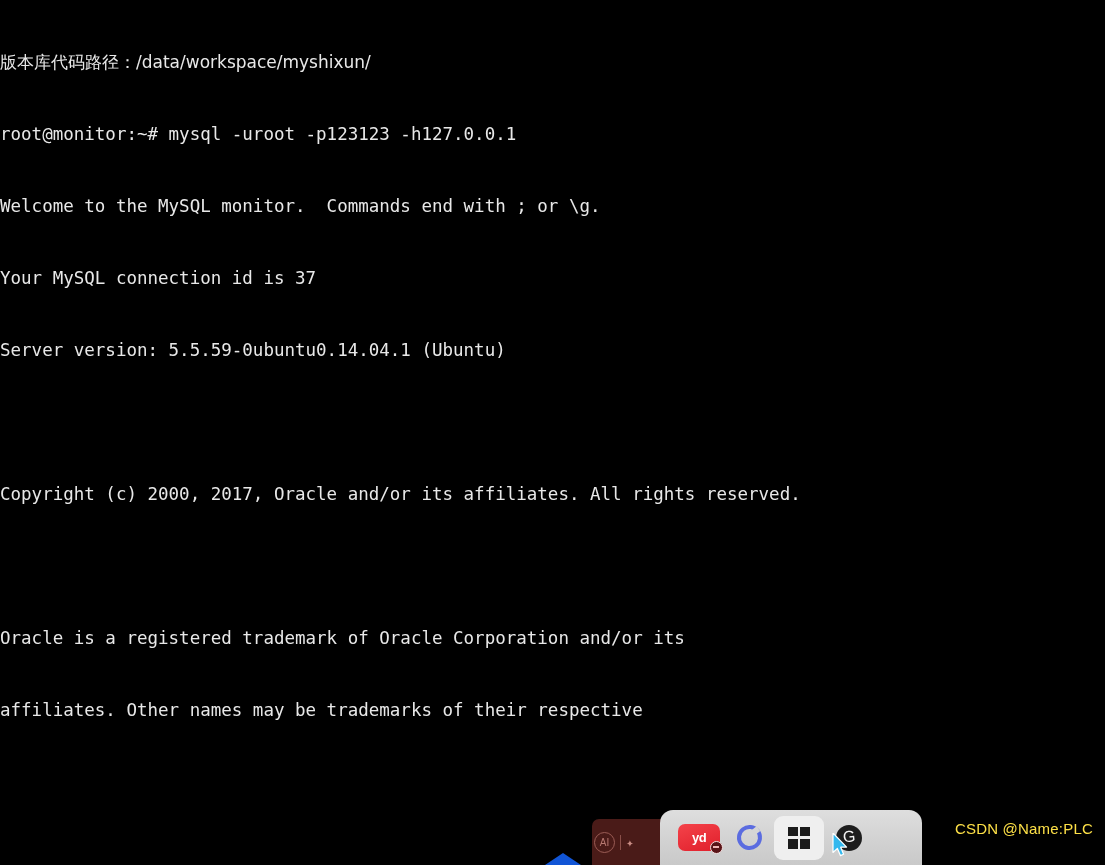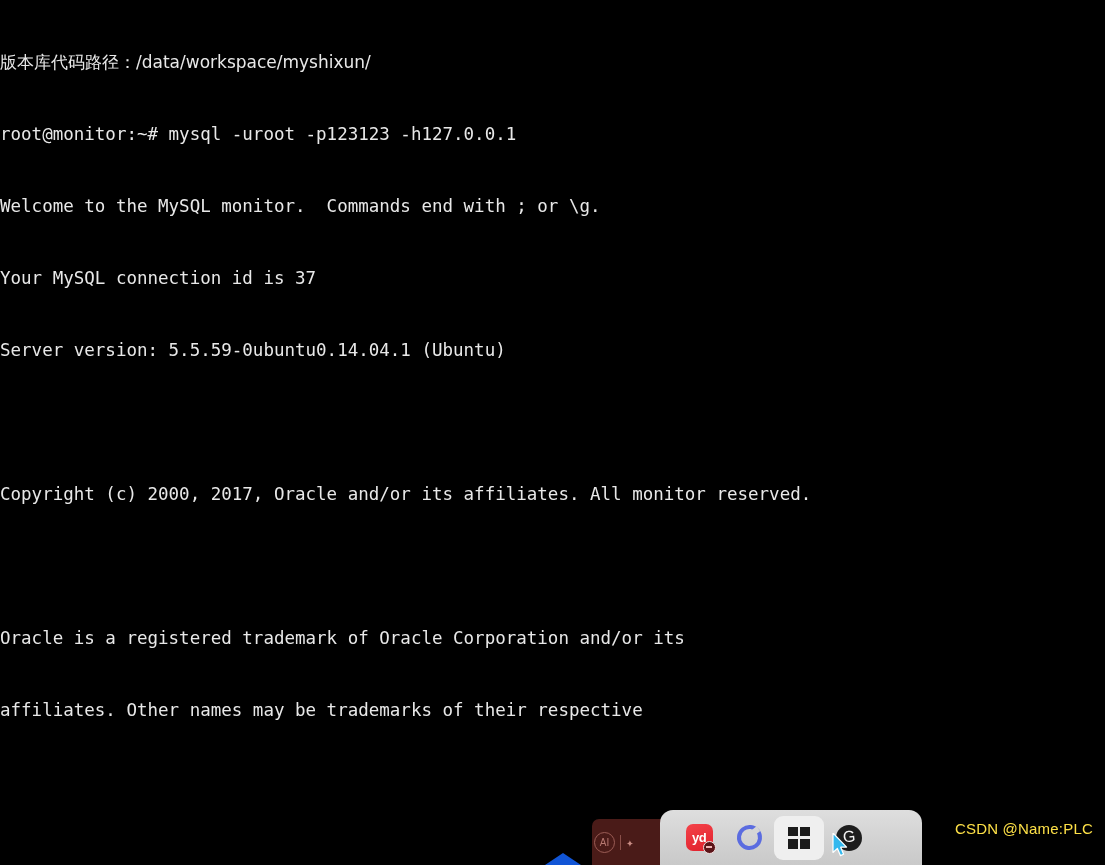--- a/index.html
+++ b/index.html
@@ -143,21 +143,21 @@
     position: relative;
     flex: 0 0 auto;
   }
   .dock-slot.active {
     background: #efefef;
     border-radius: 9px;
   }
 
   
   .icon-yd {
-    width: 27px;
+    width: 42px;
     height: 27px;
     border-radius: 7px;
     background: linear-gradient(160deg, #f4434a 0%, #e01f2b 100%);
     position: relative;
     display: flex;
     align-items: center;
     justify-content: center;
   }
   .icon-yd span {
     color: #fff;
@@ -267,21 +267,21 @@
 
 <div id="top-strip"></div>
 
 <div id="terminal">
   <div class="tline"><span class="cjk">版本库代码路径：/data/workspace/myshixun/</span></div>
   <div class="tline">root@monitor:~# mysql -uroot -p123123 -h127.0.0.1</div>
   <div class="tline">Welcome to the MySQL monitor.  Commands end with ; or \g.</div>
   <div class="tline">Your MySQL connection id is 37</div>
   <div class="tline">Server version: 5.5.59-0ubuntu0.14.04.1 (Ubuntu)</div>
   <div class="tline blank"></div>
-  <div class="tline">Copyright (c) 2000, 2017, Oracle and/or its affiliates. All monitor reserved.</div>
+  <div class="tline">Copyright (c) 2000, 2017, Oracle and/or its affiliates. All rights reserved.</div>
   <div class="tline blank"></div>
   <div class="tline">Oracle is a registered trademark of Oracle Corporation and/or its</div>
   <div class="tline">affiliates. Other names may be trademarks of their respective</div>
   <div class="tline blank"></div>
   
   
   
   
   
   

